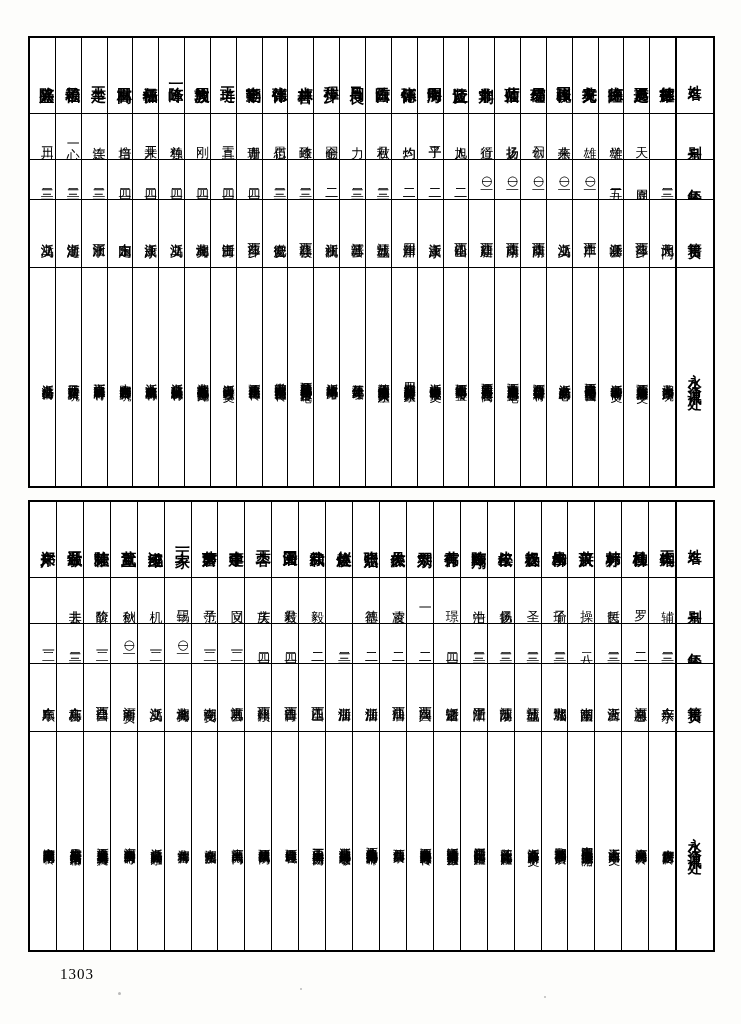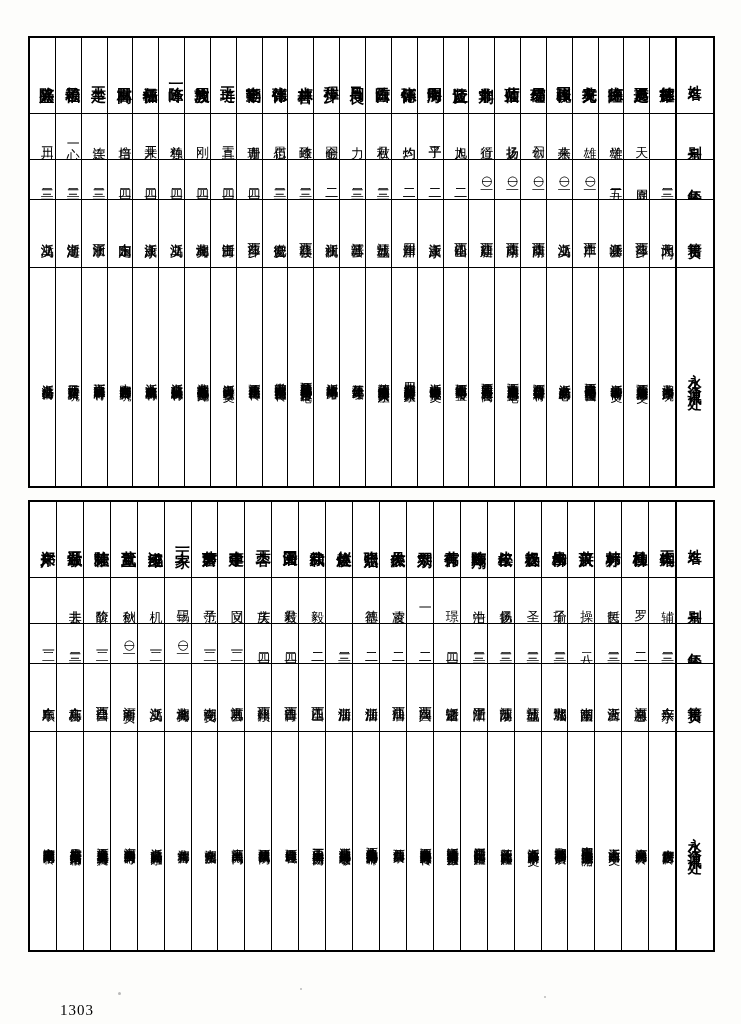--- a/index.html
+++ b/index.html
@@ -85,21 +85,21 @@
     font-weight: 700;
     align-items: center;
     letter-spacing: 2px;
   }
   .header-col .r-addr { letter-spacing: 6px; }
 
   
   .page-number {
     position: absolute;
     left: 60px;
-    top: 1002px;
+    top: 966px;
     font-size: 15px;
     font-family: "Liberation Serif", "DejaVu Serif", serif;
     letter-spacing: 1px;
   }
 
   
   .speck {
     position: absolute;
     background: #b9b9b9;
     border-radius: 50%;

